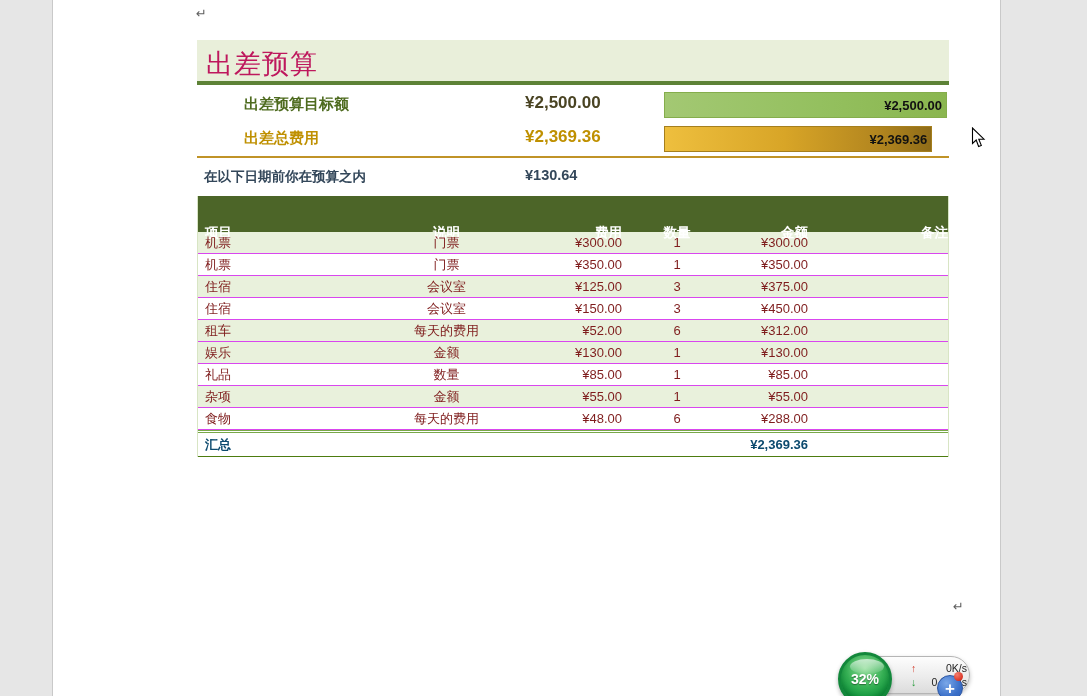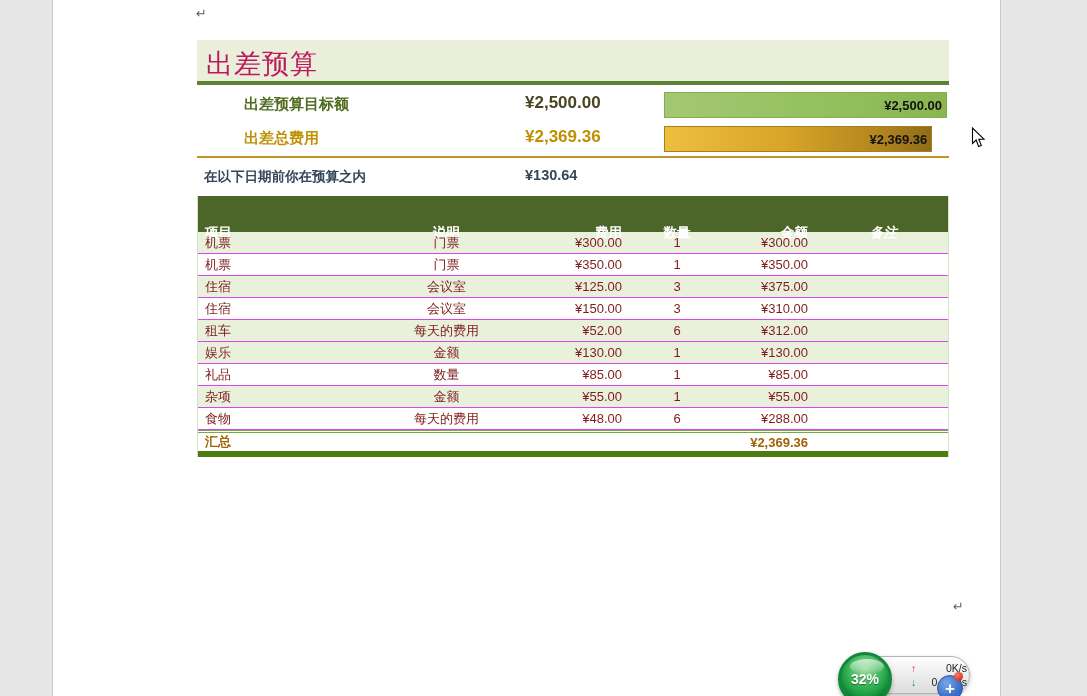--- a/index.html
+++ b/index.html
@@ -78,24 +78,24 @@
   }
   .thead > div { padding-bottom:7px;margin-top:28px; }
   .trow { height:22px; align-items:center; font-size:13px; color:#7f1d1d;
           border-bottom:1px solid #d946ef; }
   .trow.alt { background:#e9f1dc; }
   .c-item { padding-left:7px; text-align:left; }
   .c-desc { padding-left:7px; text-align:center; }
   .c-cost { text-align:right; }
   .c-qty  { text-align:center; }
   .c-amt  { text-align:right; }
-  .c-note { padding-left:11px; text-align:center;font-style:italic; }
+  .c-note { padding-left:11px; text-align:right; }
   .trow-total {
-    height:27px; align-items:center; font-size:13px; font-weight:bold; color:#a16207;
-    border-top:3px double #79a848; border-bottom:6px solid #4d7c0f; background:#fff;
+    height:27px; align-items:center; font-size:13px; font-weight:bold; color:#0c4a6e;
+    border-top:3px double #79a848; border-bottom:1px solid #4d7c0f; background:#fff;
   }
 
   
   .cursor { position:absolute; left:971px; top:127px; z-index:9; }
 
   
   .widget { position:absolute; left:836px; top:650px; width:180px; height:60px; z-index:8; }
   .pill {
     position:absolute; left:24px; top:6px; width:110px; height:38px;
     border-radius:19px; border:1px solid #b5b5b5;
@@ -201,21 +201,21 @@
             <div class="c-cost">¥125.00</div>
             <div class="c-qty">3</div>
             <div class="c-amt">¥375.00</div>
             <div class="c-note"></div>
           </div>
           <div class="tgrid trow">
             <div class="c-item">住宿</div>
             <div class="c-desc">会议室</div>
             <div class="c-cost">¥150.00</div>
             <div class="c-qty">3</div>
-            <div class="c-amt">¥310.00</div>
+            <div class="c-amt">¥450.00</div>
             <div class="c-note"></div>
           </div>
           <div class="tgrid trow alt">
             <div class="c-item">租车</div>
             <div class="c-desc">每天的费用</div>
             <div class="c-cost">¥52.00</div>
             <div class="c-qty">6</div>
             <div class="c-amt">¥312.00</div>
             <div class="c-note"></div>
           </div>

